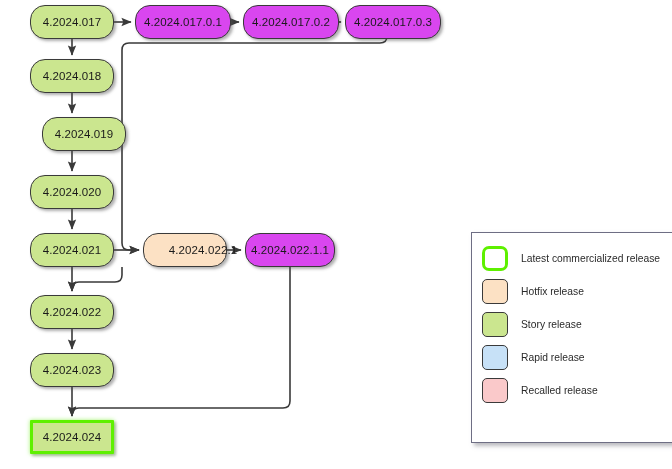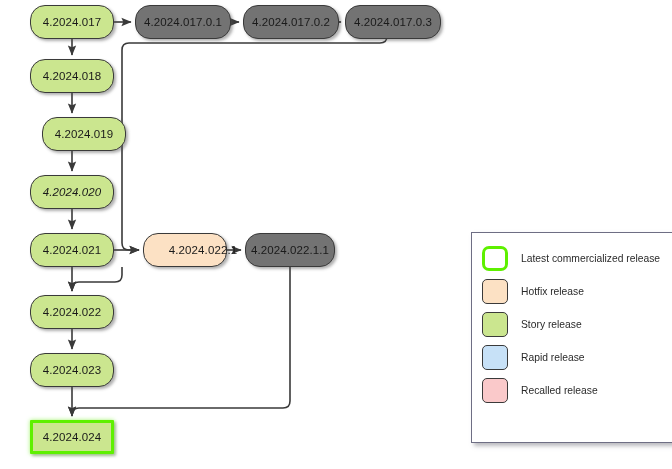--- a/index.html
+++ b/index.html
@@ -36,21 +36,21 @@
     align-items: center;
     justify-content: center;
     font-size: 11.5px;
     color: #1a1a1a;
     letter-spacing: 0.1px;
     white-space: nowrap;
     box-shadow: 2px 2px 3px rgba(80,80,80,0.45);
     z-index: 2;
   }
   .node.story   { background: #cbe68f; }
-  .node.rapid   { background: #737373; }
+  .node.rapid   { background: #d946ef; }
   .node.hotfix  { background: #fce1c4; }
   .node.latest  {
     background: #cbe68f;
     border: 3.5px solid #5ef000;
     border-radius: 1px;
     box-shadow: 0 0 4px rgba(94,240,0,0.55), 2px 2px 3px rgba(80,80,80,0.4);
   }
 
   
   #legend {
@@ -127,21 +127,21 @@
       </g>
   </svg>
 
   <div id="node-group">
       <div class="node story" style="left: 30px; top: 5px; width: 84px; height: 34px;">4.2024.017</div>
       <div class="node rapid" style="left: 135px; top: 5px; width: 96px; height: 34px;">4.2024.017.0.1</div>
       <div class="node rapid" style="left: 243px; top: 5px; width: 96px; height: 34px;">4.2024.017.0.2</div>
       <div class="node rapid" style="left: 345px; top: 5px; width: 96px; height: 34px;">4.2024.017.0.3</div>
       <div class="node story" style="left: 30px; top: 59px; width: 84px; height: 34px;">4.2024.018</div>
       <div class="node story" style="left: 42px; top: 117px; width: 84px; height: 34px;">4.2024.019</div>
-      <div class="node story" style="left: 30px; top: 175px; width: 84px; height: 34px; font-style: italic;">4.2024.020</div>
+      <div class="node story" style="left: 30px; top: 175px; width: 84px; height: 34px;">4.2024.020</div>
       <div class="node story" style="left: 30px; top: 233px; width: 84px; height: 34px;">4.2024.021</div>
       <div class="node hotfix" style="left: 143px; top: 233px; width: 84px; height: 34px; padding-left: 36px;">4.2024.022.1</div>
       <div class="node rapid" style="left: 245px; top: 233px; width: 90px; height: 34px;">4.2024.022.1.1</div>
       <div class="node story" style="left: 30px; top: 295px; width: 84px; height: 34px;">4.2024.022</div>
       <div class="node story" style="left: 30px; top: 353px; width: 84px; height: 34px;">4.2024.023</div>
       <div class="node latest" style="left: 30px; top: 420px; width: 84px; height: 34px;">4.2024.024</div>
     </div>
 
   <div id="legend">
       <div class="legend-row">

